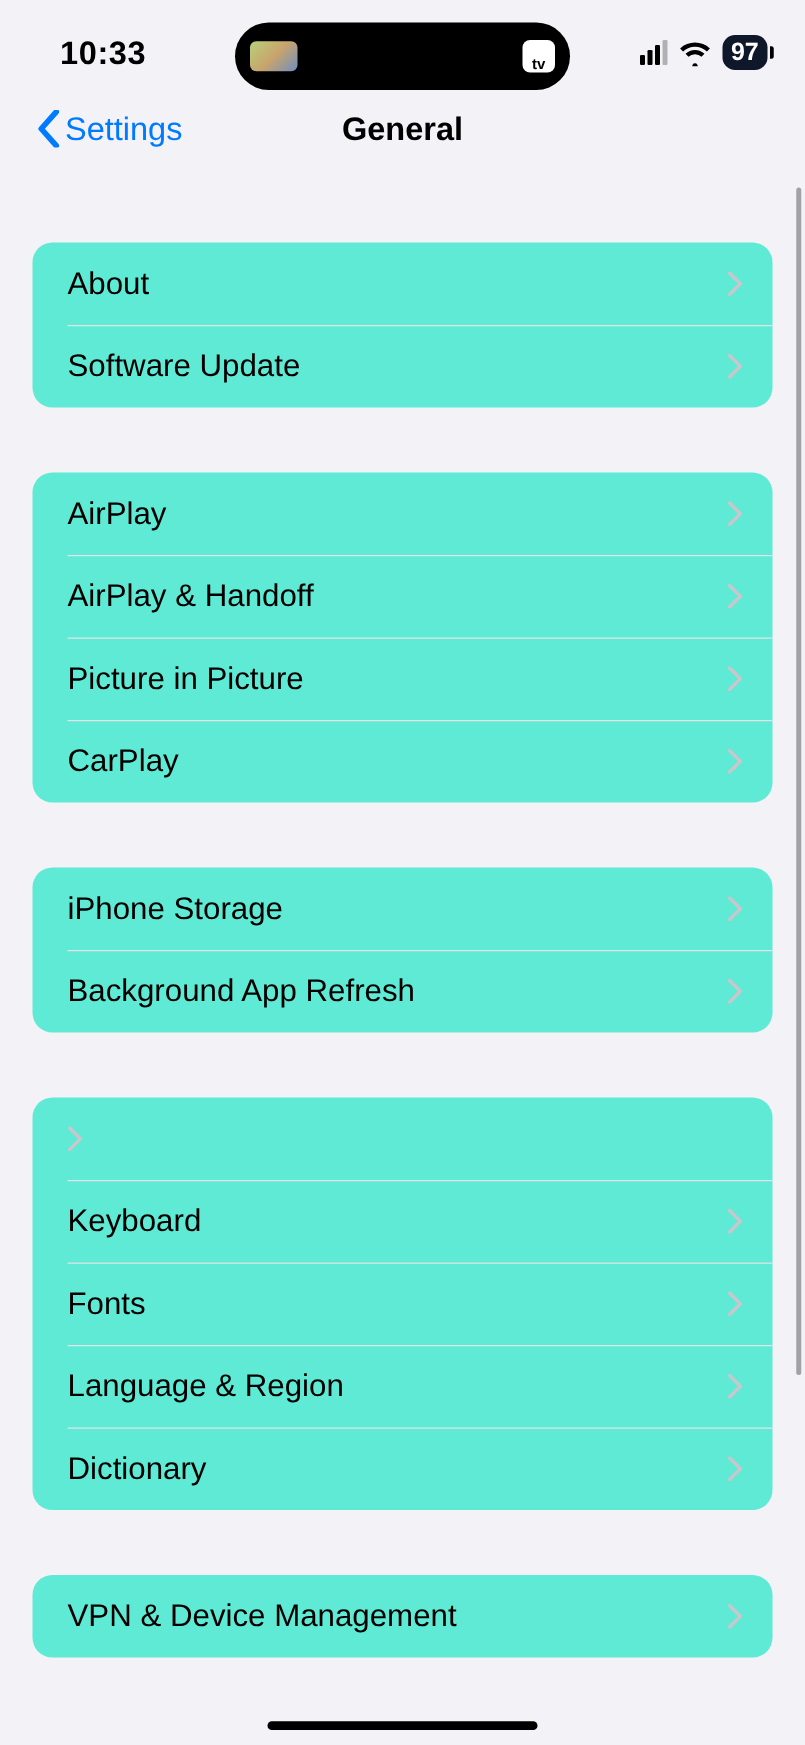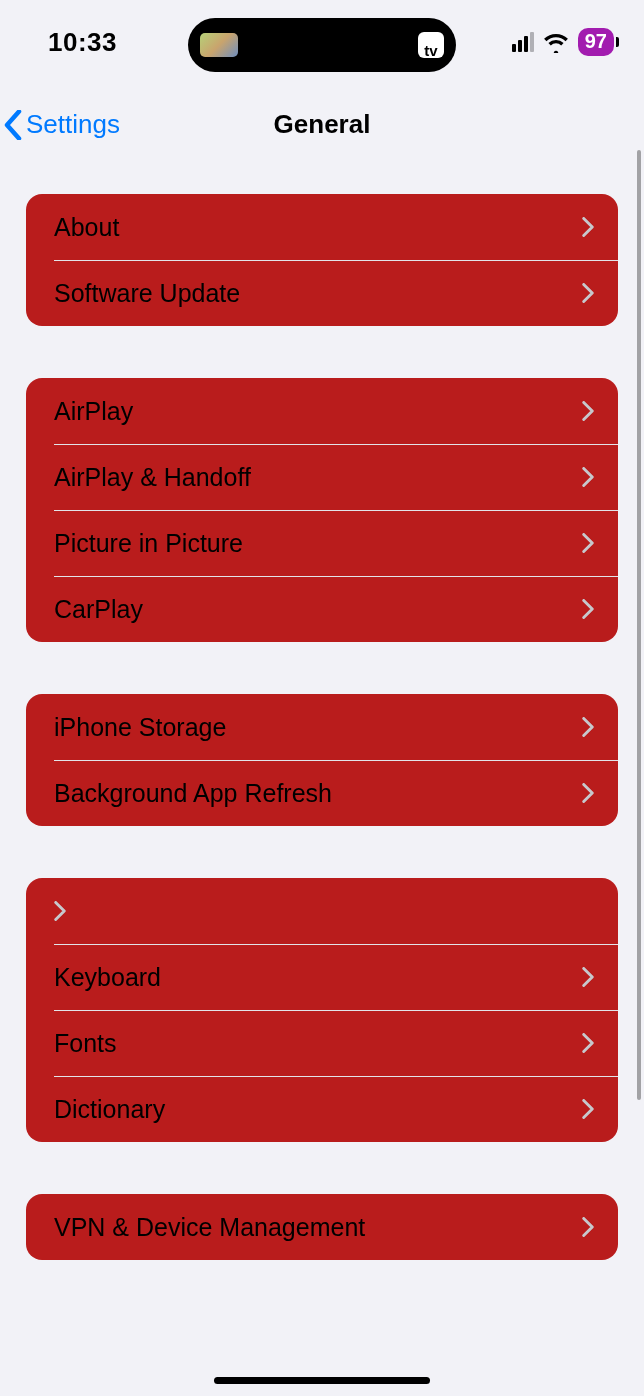--- a/index.html
+++ b/index.html
@@ -74,47 +74,48 @@
       height: 20px;
     }
     .signal-bar {
       width: 4px;
       background: #000;
       border-radius: 1px;
     }
     .signal-bar.dim { background: #b0b0b5; }
     .wifi-svg { width: 26px; height: 22px; }
     .battery-pill {
-      background: #a21caf;
+      background: #0f172a;
       color: #fff;
       border-radius: 10px;
       padding: 2px 7px;
       font-size: 20px;
       font-weight: 700;
       position: relative;
       display: flex;
+      align-items: center;
       height: 28px;
     }
     .battery-pill::after {
       content: '';
       position: absolute;
       right: -5px;
       top: 50%;
       transform: translateY(-50%);
       width: 3px;
       height: 10px;
       background: #000;
       border-radius: 0 2px 2px 0;
     }
     .nav-bar {
       position: relative;
       height: 74px;
       display: flex;
-      align-items: flex-end;
-      padding: 0 4px;
+      align-items: center;
+      padding: 0 30px;
     }
     .back-button {
       display: flex;
       align-items: center;
       gap: 4px;
       color: #007aff;
       font-size: 26px;
       cursor: pointer;
     }
     .back-chevron {
@@ -131,21 +132,21 @@
     .scroll-content {
       padding: 0 26px;
     }
     .section-gap {
       height: 52px;
     }
     .section-gap-first {
       height: 54px;
     }
     .group {
-      background: #b91c1c;
+      background: #5eead4;
       border-radius: 16px;
       overflow: hidden;
     }
     .row {
       display: flex;
       align-items: center;
       justify-content: space-between;
       min-height: 66px;
       padding: 0 24px 0 28px;
       cursor: pointer;
@@ -189,21 +190,21 @@
     }
   </style>
 </head>
 <body>
 
 <div class="status-bar">
   <div class="status-time">10:33</div>
   <div class="dynamic-island">
     <div class="island-left-thumb"></div>
     <div class="island-right-badge">
-      <span style="font-size:15px;margin-top:11px;">tv</span>
+      <span style="font-size:12px;margin-top:11px;">tv</span>
     </div>
   </div>
   <div class="status-right">
     <div class="signal-icon">
       <div class="signal-bar" style="height:8px;"></div>
       <div class="signal-bar" style="height:12px;"></div>
       <div class="signal-bar" style="height:16px;"></div>
       <div class="signal-bar dim" style="height:20px;"></div>
     </div>
     <svg class="wifi-svg" viewBox="0 0 24 20">
@@ -306,20 +307,26 @@
           <polyline points="1,1 7,7 1,13" fill="none" stroke="#c7c7cc" stroke-width="2" stroke-linecap="round" stroke-linejoin="round"></polyline>
         </svg>
     </div>
     <div class="row">
       <span class="row-label">Fonts</span>
       <svg class="chevron" viewBox="0 0 8 14">
           <polyline points="1,1 7,7 1,13" fill="none" stroke="#c7c7cc" stroke-width="2" stroke-linecap="round" stroke-linejoin="round"></polyline>
         </svg>
     </div>
     <div class="row">
+      <span class="row-label">Language &amp; Region</span>
+      <svg class="chevron" viewBox="0 0 8 14">
+          <polyline points="1,1 7,7 1,13" fill="none" stroke="#c7c7cc" stroke-width="2" stroke-linecap="round" stroke-linejoin="round"></polyline>
+        </svg>
+    </div>
+    <div class="row">
       <span class="row-label">Dictionary</span>
       <svg class="chevron" viewBox="0 0 8 14">
           <polyline points="1,1 7,7 1,13" fill="none" stroke="#c7c7cc" stroke-width="2" stroke-linecap="round" stroke-linejoin="round"></polyline>
         </svg>
     </div>
   </div>
 
   <div class="section-gap"></div>
 
   <div class="group">

